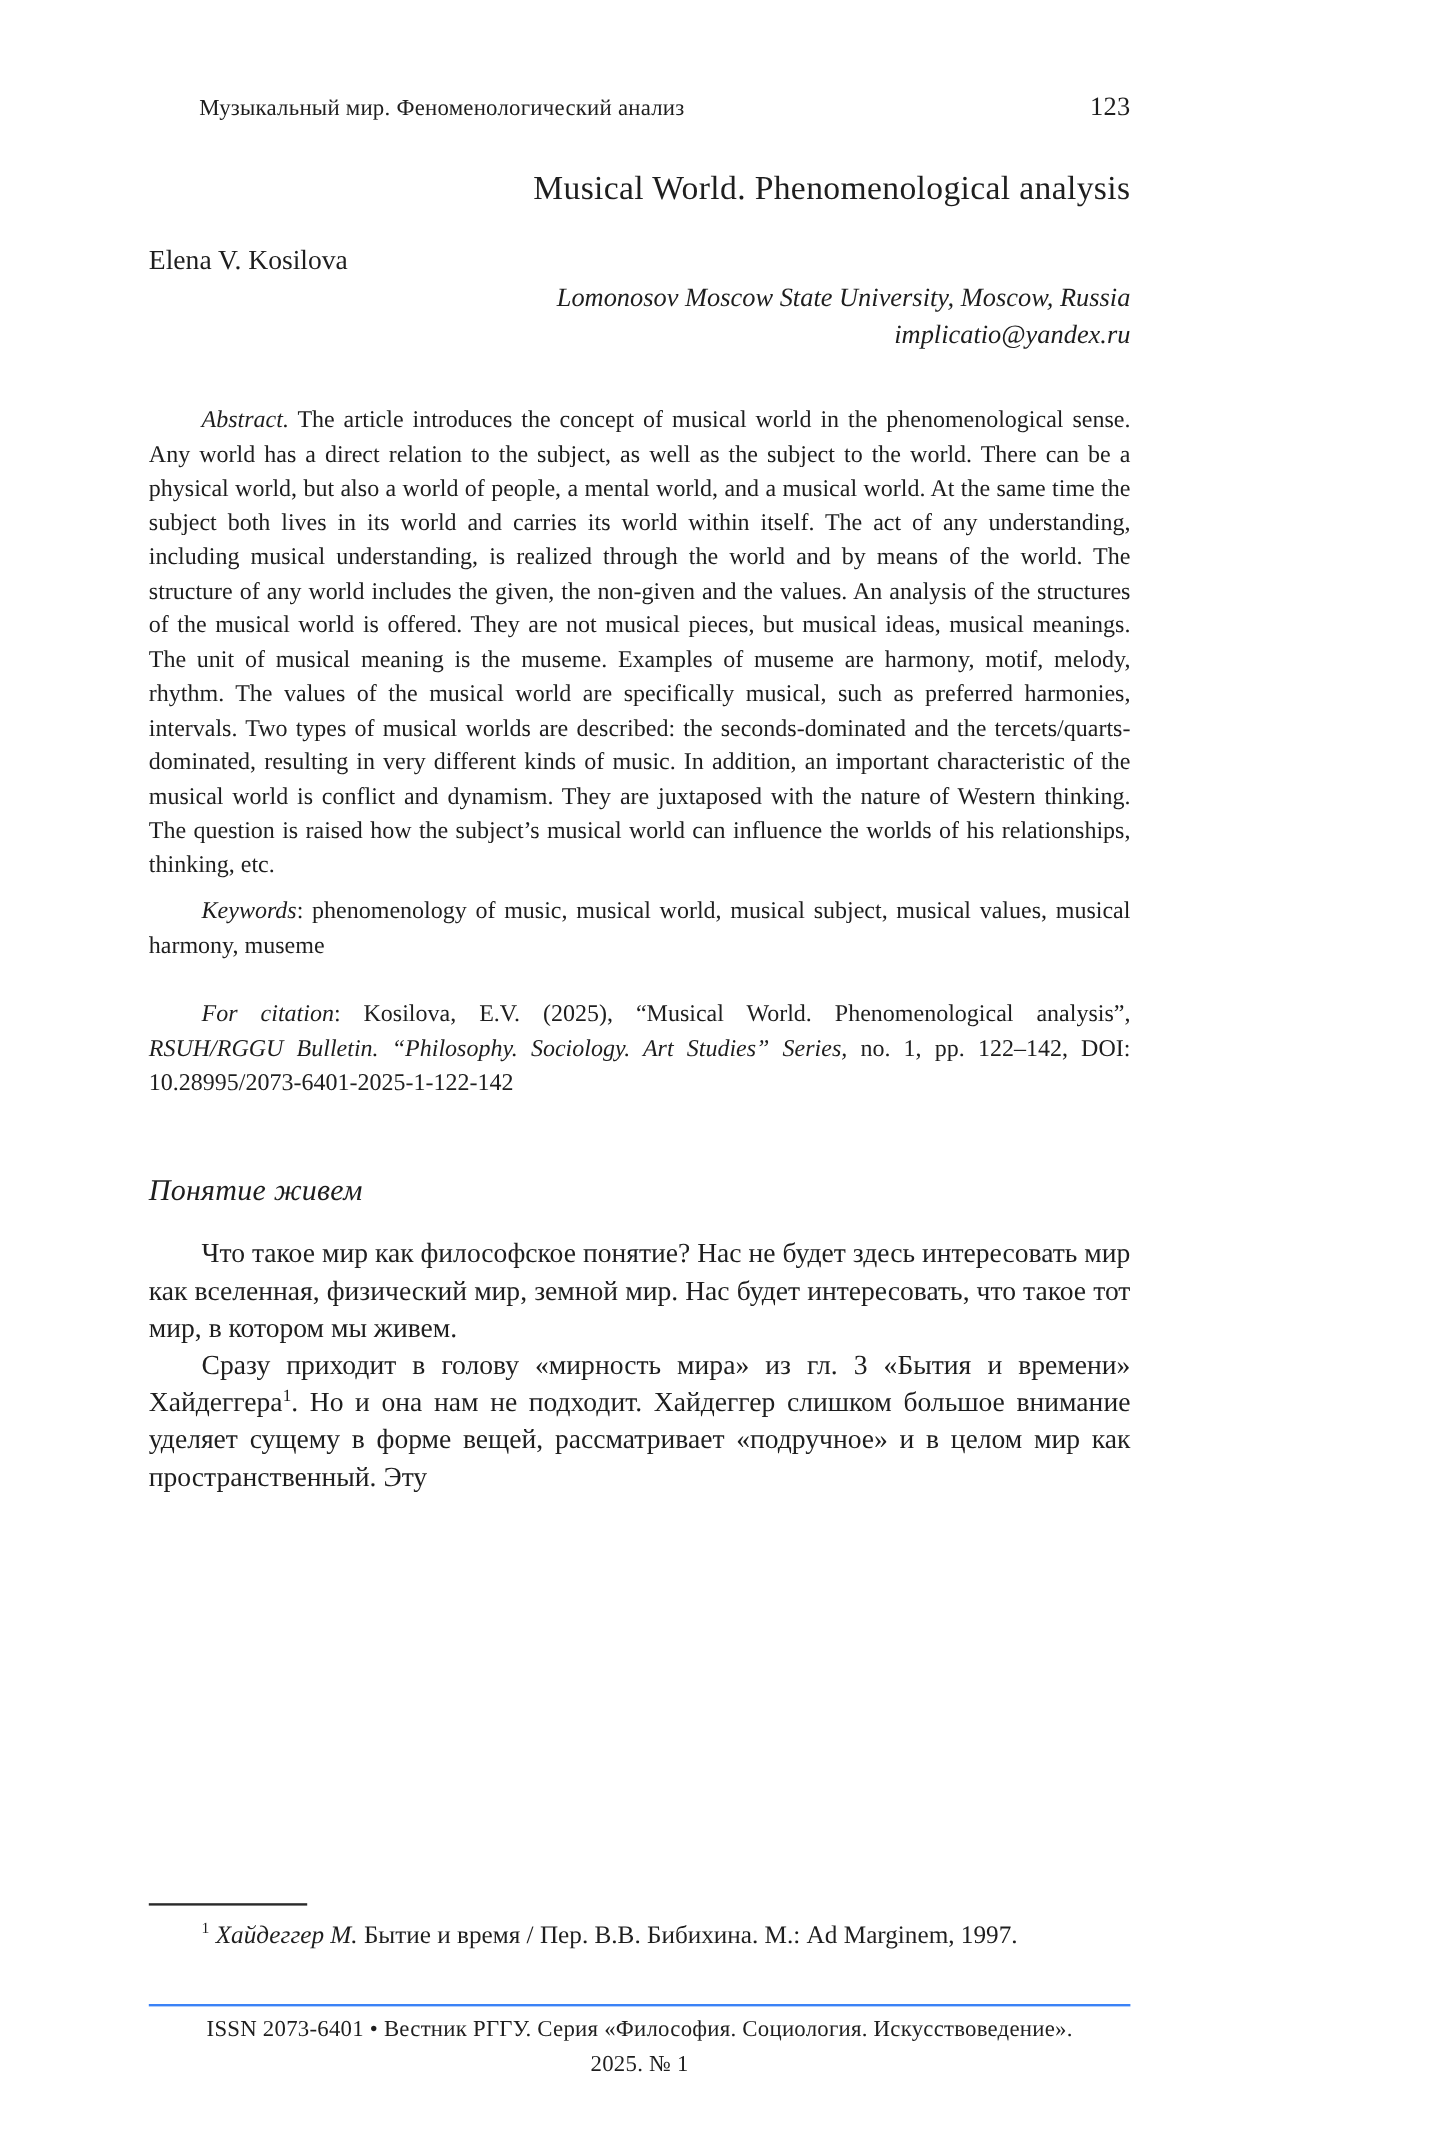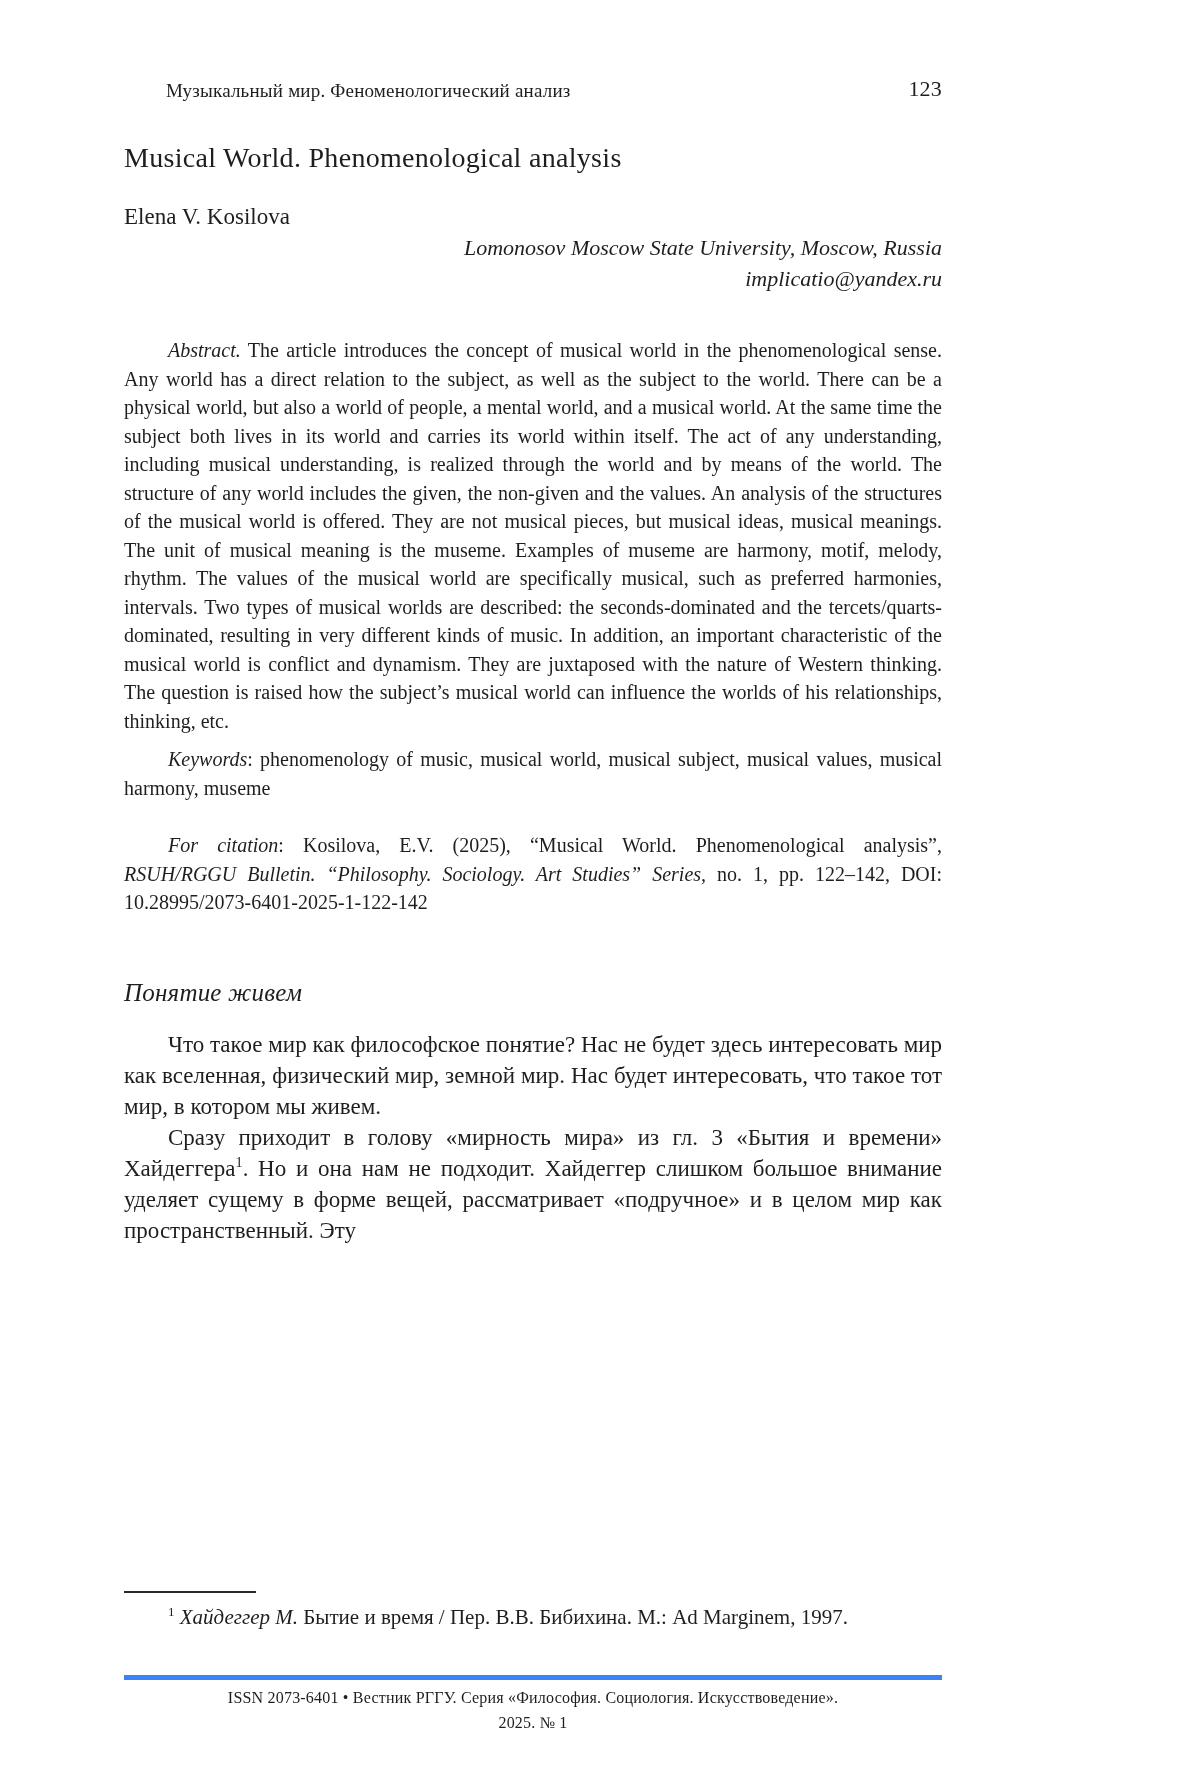--- a/index.html
+++ b/index.html
@@ -29,21 +29,21 @@
     font-size: 19px;
     letter-spacing: 0.2px;
     margin-left: 42px;
   }
   .rh-page {
     font-size: 22px;
   }
   .title {
     font-size: 28px;
     font-weight: normal;
-    text-align: left;
+    text-align: right;
     margin: 40px 0 0 0;
     letter-spacing: 0.3px;
   }
   .author {
     text-align: left;
     font-size: 23px;
     margin-top: 30px;
   }
   .affiliation, .email {
     text-align: right;
@@ -89,23 +89,23 @@
   }
   p.footnote {
     font-size: 21px;
     line-height: 28px;
     text-align: justify;
     text-indent: 44px;
     margin: 0;
   }
   .footer {
     margin-top: 44px;
-    border-top: 5px solid #3b82f6;
+    border-top: 2px solid #3b82f6;
     padding-top: 9px;
-    font-size: 16px;
+    font-size: 19px;
     text-align: center;
     letter-spacing: 0.2px;
   }
   .footer .line2 { margin-top: 7px; }
 </style>
 </head>
 <body>
 
 <div class="page">
 

